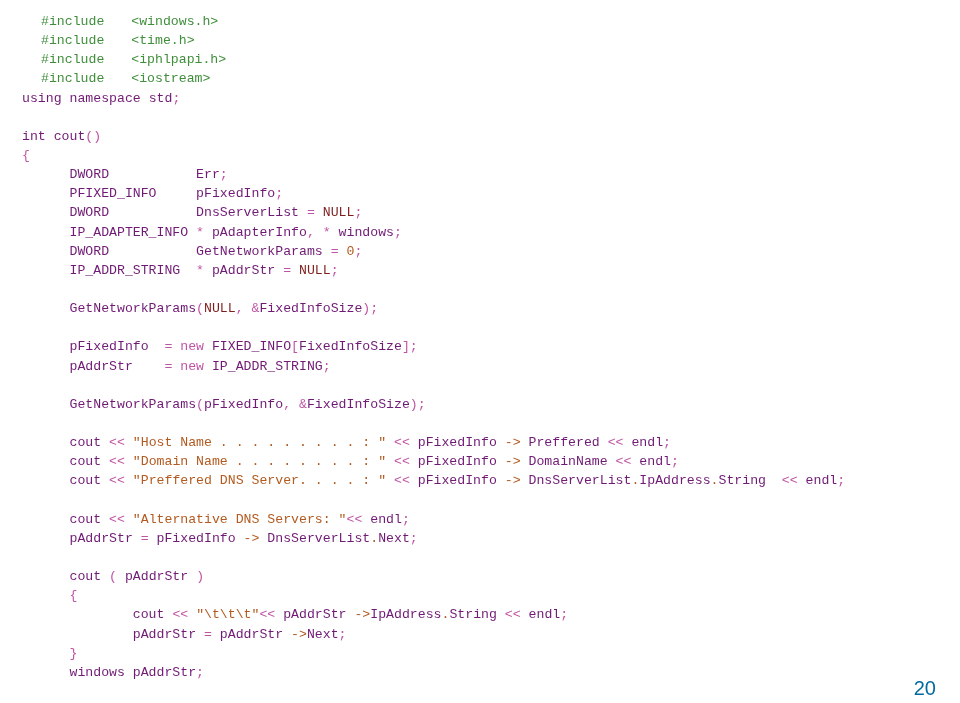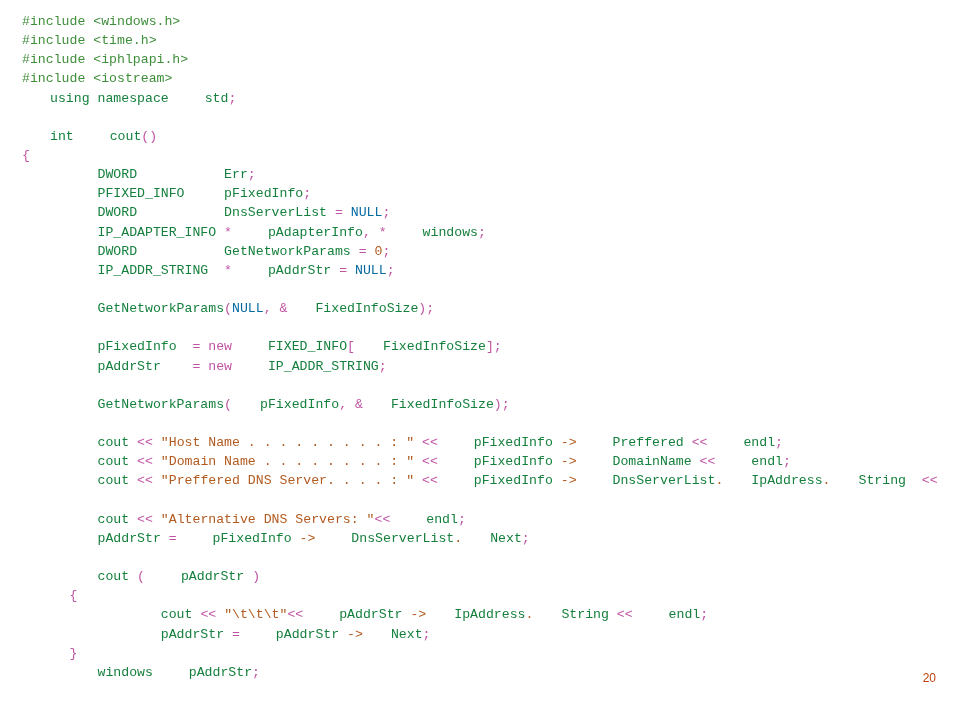--- a/index.html
+++ b/index.html
@@ -10,33 +10,33 @@
     background: #ffffff;
     font-family: "Courier New", Courier, monospace;
     font-size: 13.2px;
     line-height: 1.45;
     overflow: hidden;
   }
   .page {
     padding: 12px 16px 0 22px;
     white-space: pre;
   }
-  .kw { color: #15803d; margin-left: 28px; }      
-  .gr { color: #3f8e3a; }      
-  .tl { color: #0369a1; }      
+  .kw { color: #701a75; }      
+  .gr { color: #3f8e3a; margin-left: 19px; }      
+  .tl { color: #7f1d1d; }      
   .mg { color: #c054a4; }      
   .br { color: #b25a1f; }      
   .nm { color: #b25a1f; }      
   .page-num {
     position: absolute;
     right: 24px;
-    bottom: 16px;
-    color: #c2410c;
+    bottom: 0;
+    color: #0369a1;
     font-family: Arial, sans-serif;
-    font-size: 12px;
+    font-size: 20px;
   }
 </style>
 </head>
 <body>
 
 <div class="page"><span class="gr">#include </span><span class="gr">&lt;windows.h&gt;</span>
 <span class="gr">#include </span><span class="gr">&lt;time.h&gt;</span>
 <span class="gr">#include </span><span class="gr">&lt;iphlpapi.h&gt;</span>
 <span class="gr">#include </span><span class="gr">&lt;iostream&gt;</span>
 <span class="kw">using namespace </span><span class="kw">std</span><span class="mg">;</span>

